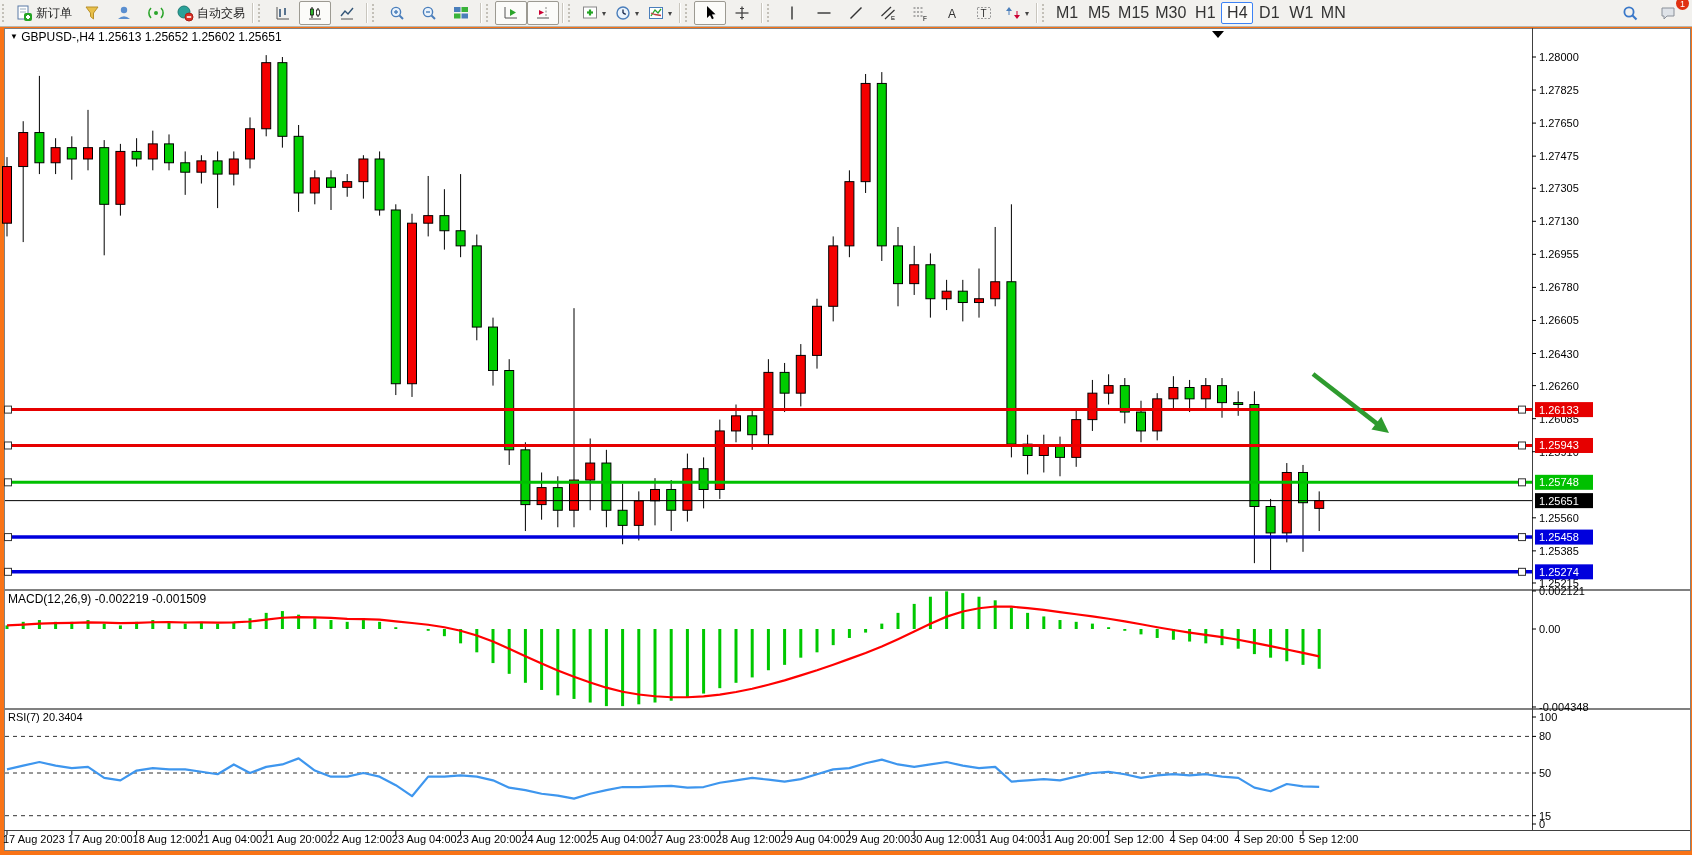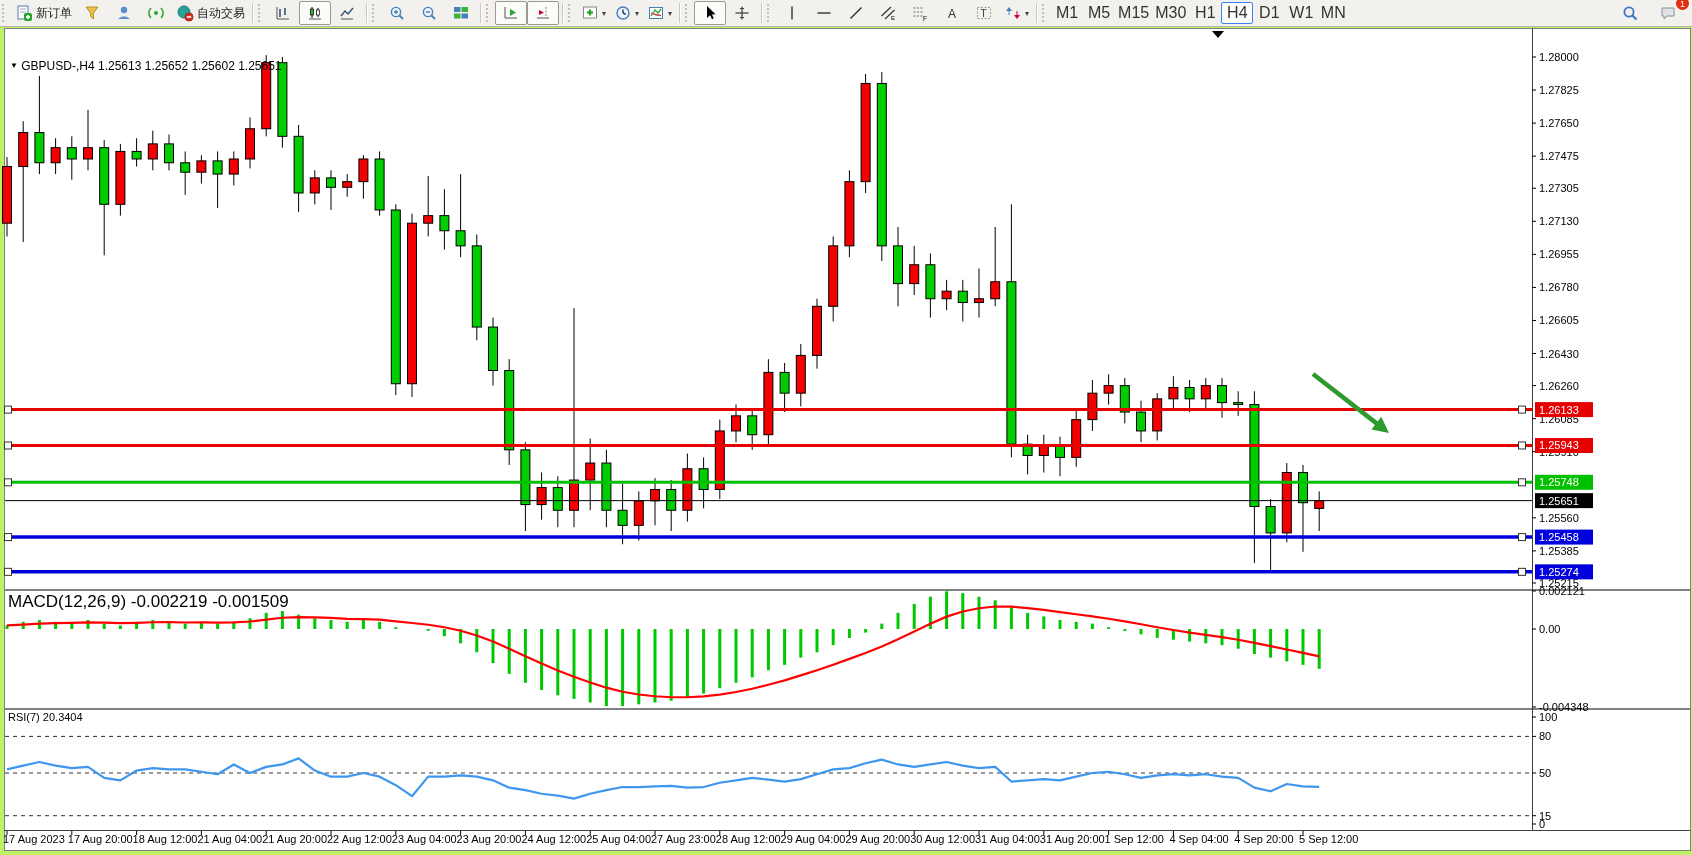--- a/index.html
+++ b/index.html
@@ -1,39 +1,39 @@
 <!DOCTYPE html>
 <html><head>
 <meta charset="utf-8">
 <style>
   html,body{margin:0;padding:0;background:#d4d0c8;font-family:"Liberation Sans",sans-serif;}
-  #app{position:relative;width:1692px;height:855px;background:#bef264;overflow:hidden;}
+  #app{position:relative;width:1692px;height:855px;background:#f97316;overflow:hidden;}
   
   #toolbar{position:absolute;left:0;top:0;width:1692px;height:26px;background:#f2f1ee;
            border-bottom:1px solid #b8b5ad;display:flex;align-items:center;z-index:5;}
   .tb-handle{width:5px;height:18px;margin:0 2px;border-left:2px dotted #c3c0b8;}
   .tb-sep{width:1px;height:20px;background:#c9c6be;margin:0 3px;box-shadow:1px 0 0 #fff;}
   .tb-btn{height:22px;min-width:24px;display:flex;align-items:center;justify-content:center;
           padding:0 3px;border:1px solid transparent;border-radius:2px;gap:3px;cursor:default;}
   .tb-btn.active{background:#fbfbf9;border:1px solid #9c9a92;}
   .tb-btn .lbl{font-size:12px;color:#222;white-space:nowrap;}
   .tb-btn .caret{font-size:8px;color:#444;}
   .tf-btn{height:20px;min-width:26px;display:flex;align-items:center;justify-content:center;
           font-size:16px;color:#333;border:1px solid transparent;border-radius:2px;padding:0 2px;}
   .tf-btn.active{background:#fdfdfb;border:1px solid #3b82f6;}
   #tb-right{margin-left:auto;display:flex;align-items:center;margin-right:8px;gap:6px;}
   .badge{position:absolute;top:-5px;right:-6px;background:#e03010;color:#fff;border-radius:50%;
          width:13px;height:13px;font-size:9px;display:flex;align-items:center;justify-content:center;}
   
   #chart-wrap{position:absolute;left:0;top:26px;width:1692px;height:829px;}
   #chart-svg{position:absolute;left:0;top:0;}
   .overlay{position:absolute;font-size:12px;color:#000;z-index:3;white-space:nowrap;}
-  #ohlc-title{left:10px;top:4px;margin-top:29px;}
+  #ohlc-title{left:10px;top:4px;}
   #ohlc-title .tri{font-size:8px;vertical-align:2px;}
-  #macd-label{left:8px;top:566px;font-size:17px;}
+  #macd-label{left:8px;top:566px;font-size:12px;}
   #rsi-label{left:8px;top:685px;font-size:11px;}
 </style>
 </head>
 <body>
 
 <div id="app">
   <div id="toolbar">
       <div class="tb-handle"></div>
       <div class="tb-btn">
         <span style="display: flex;">

